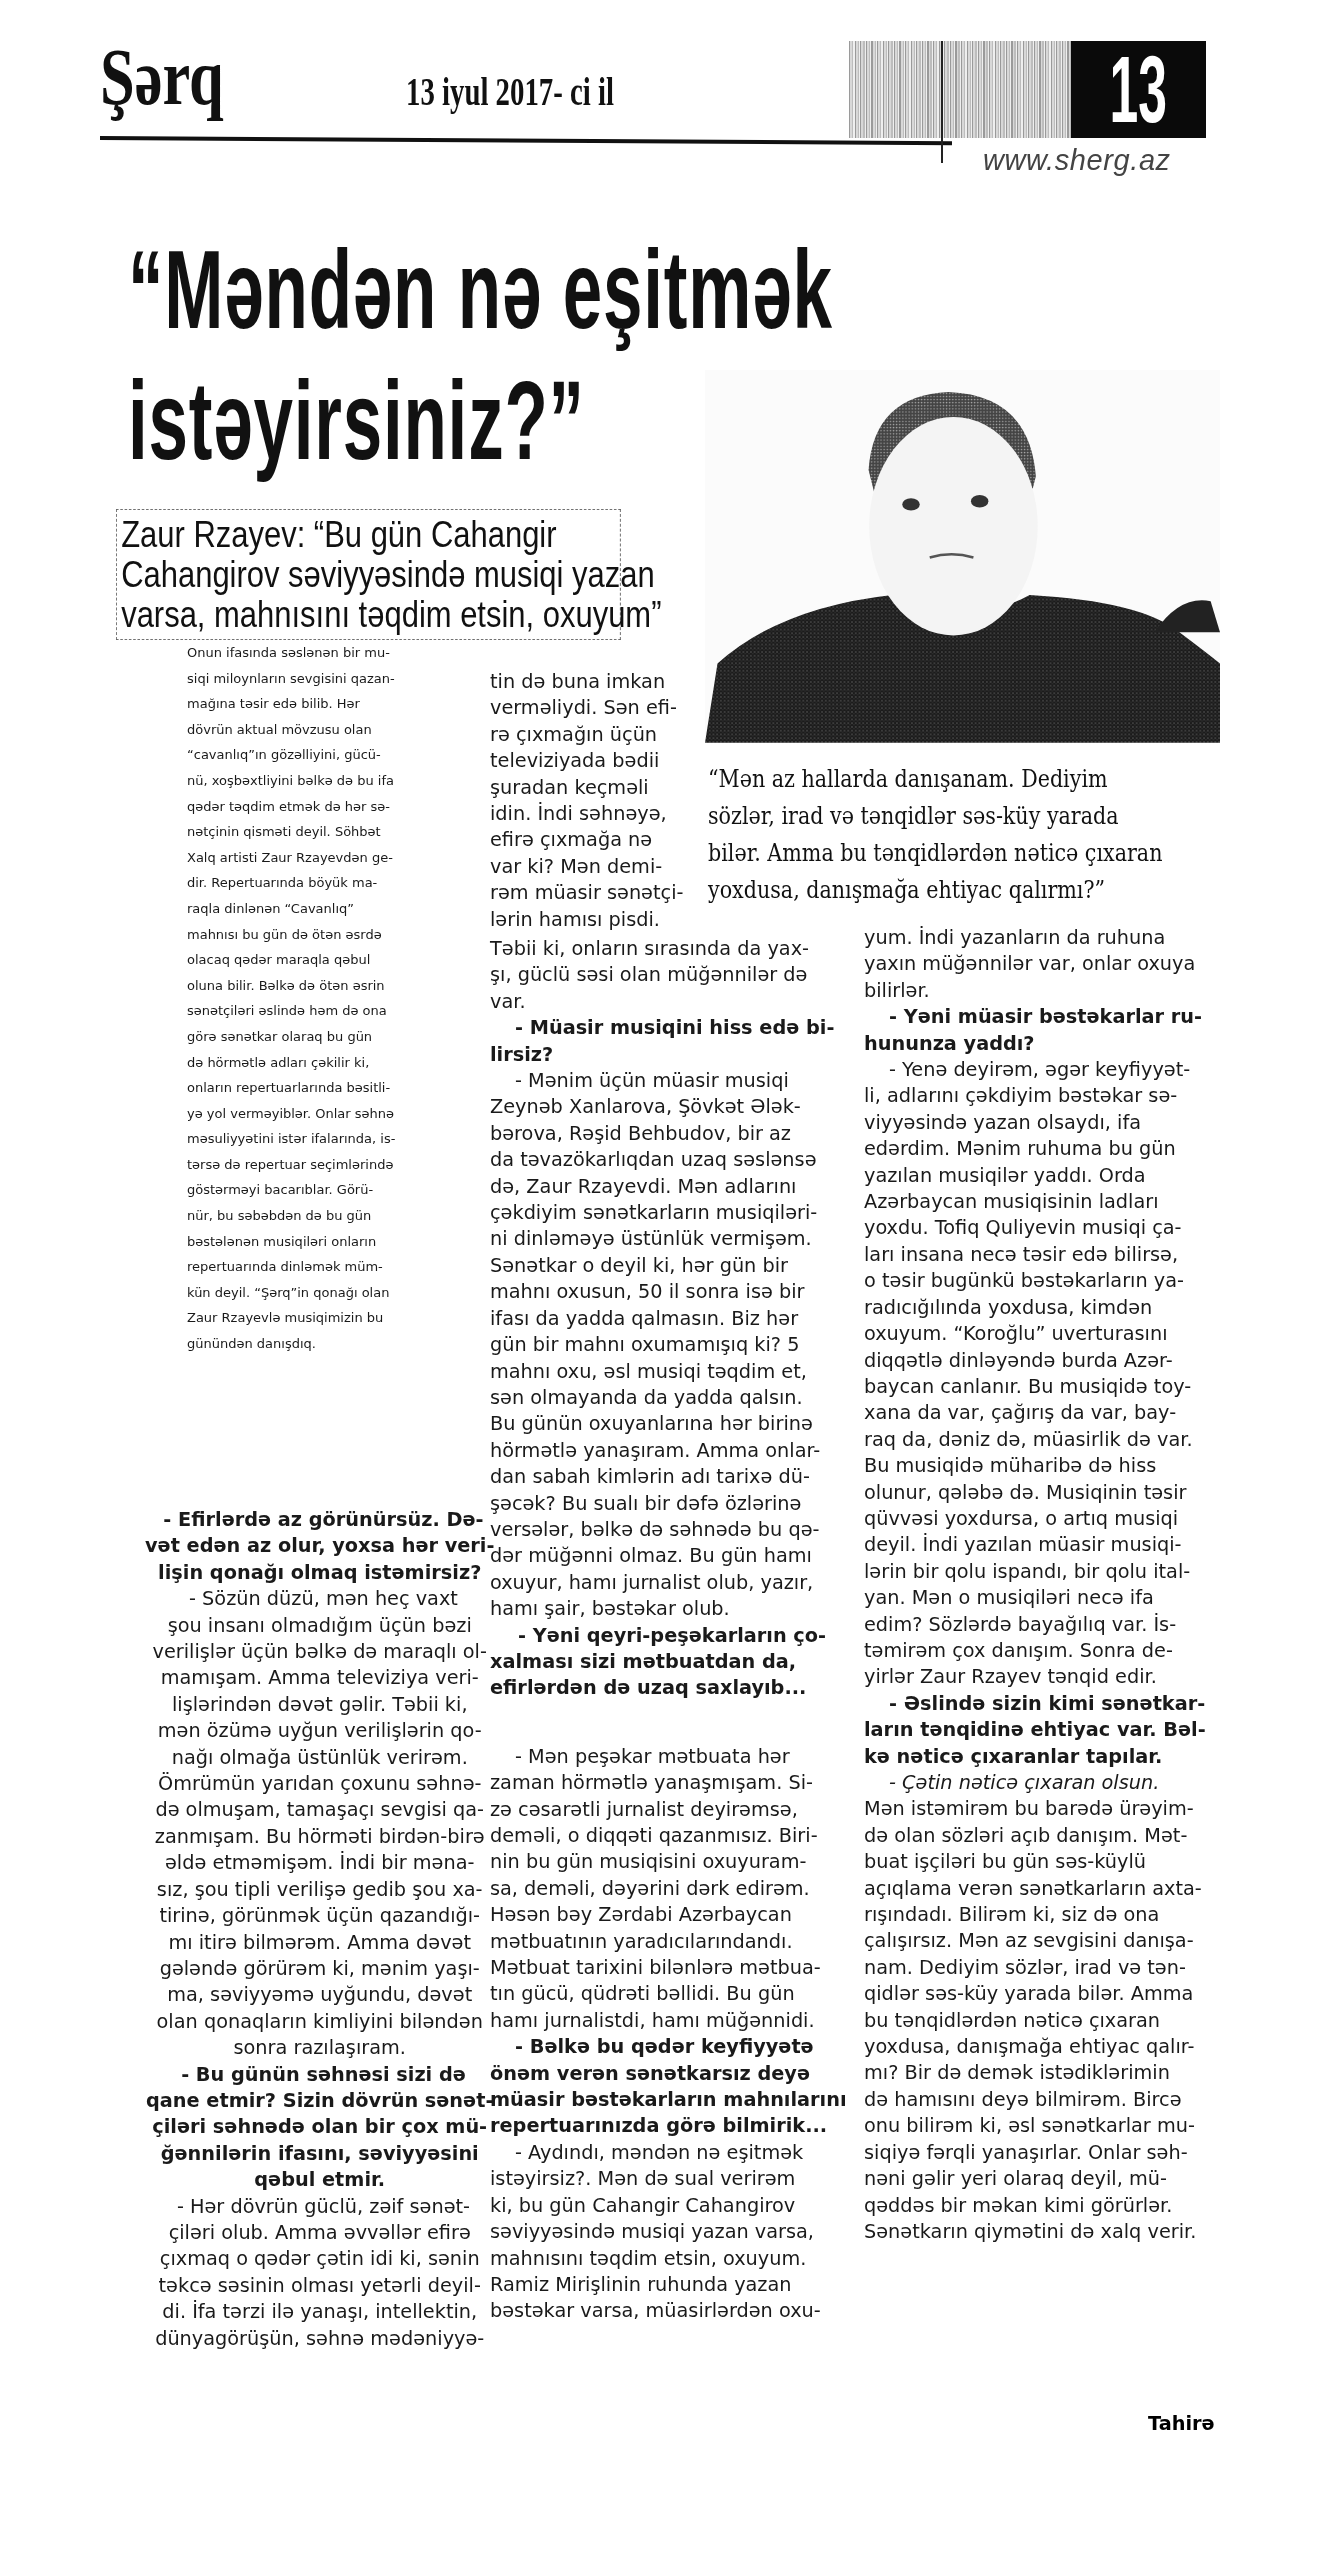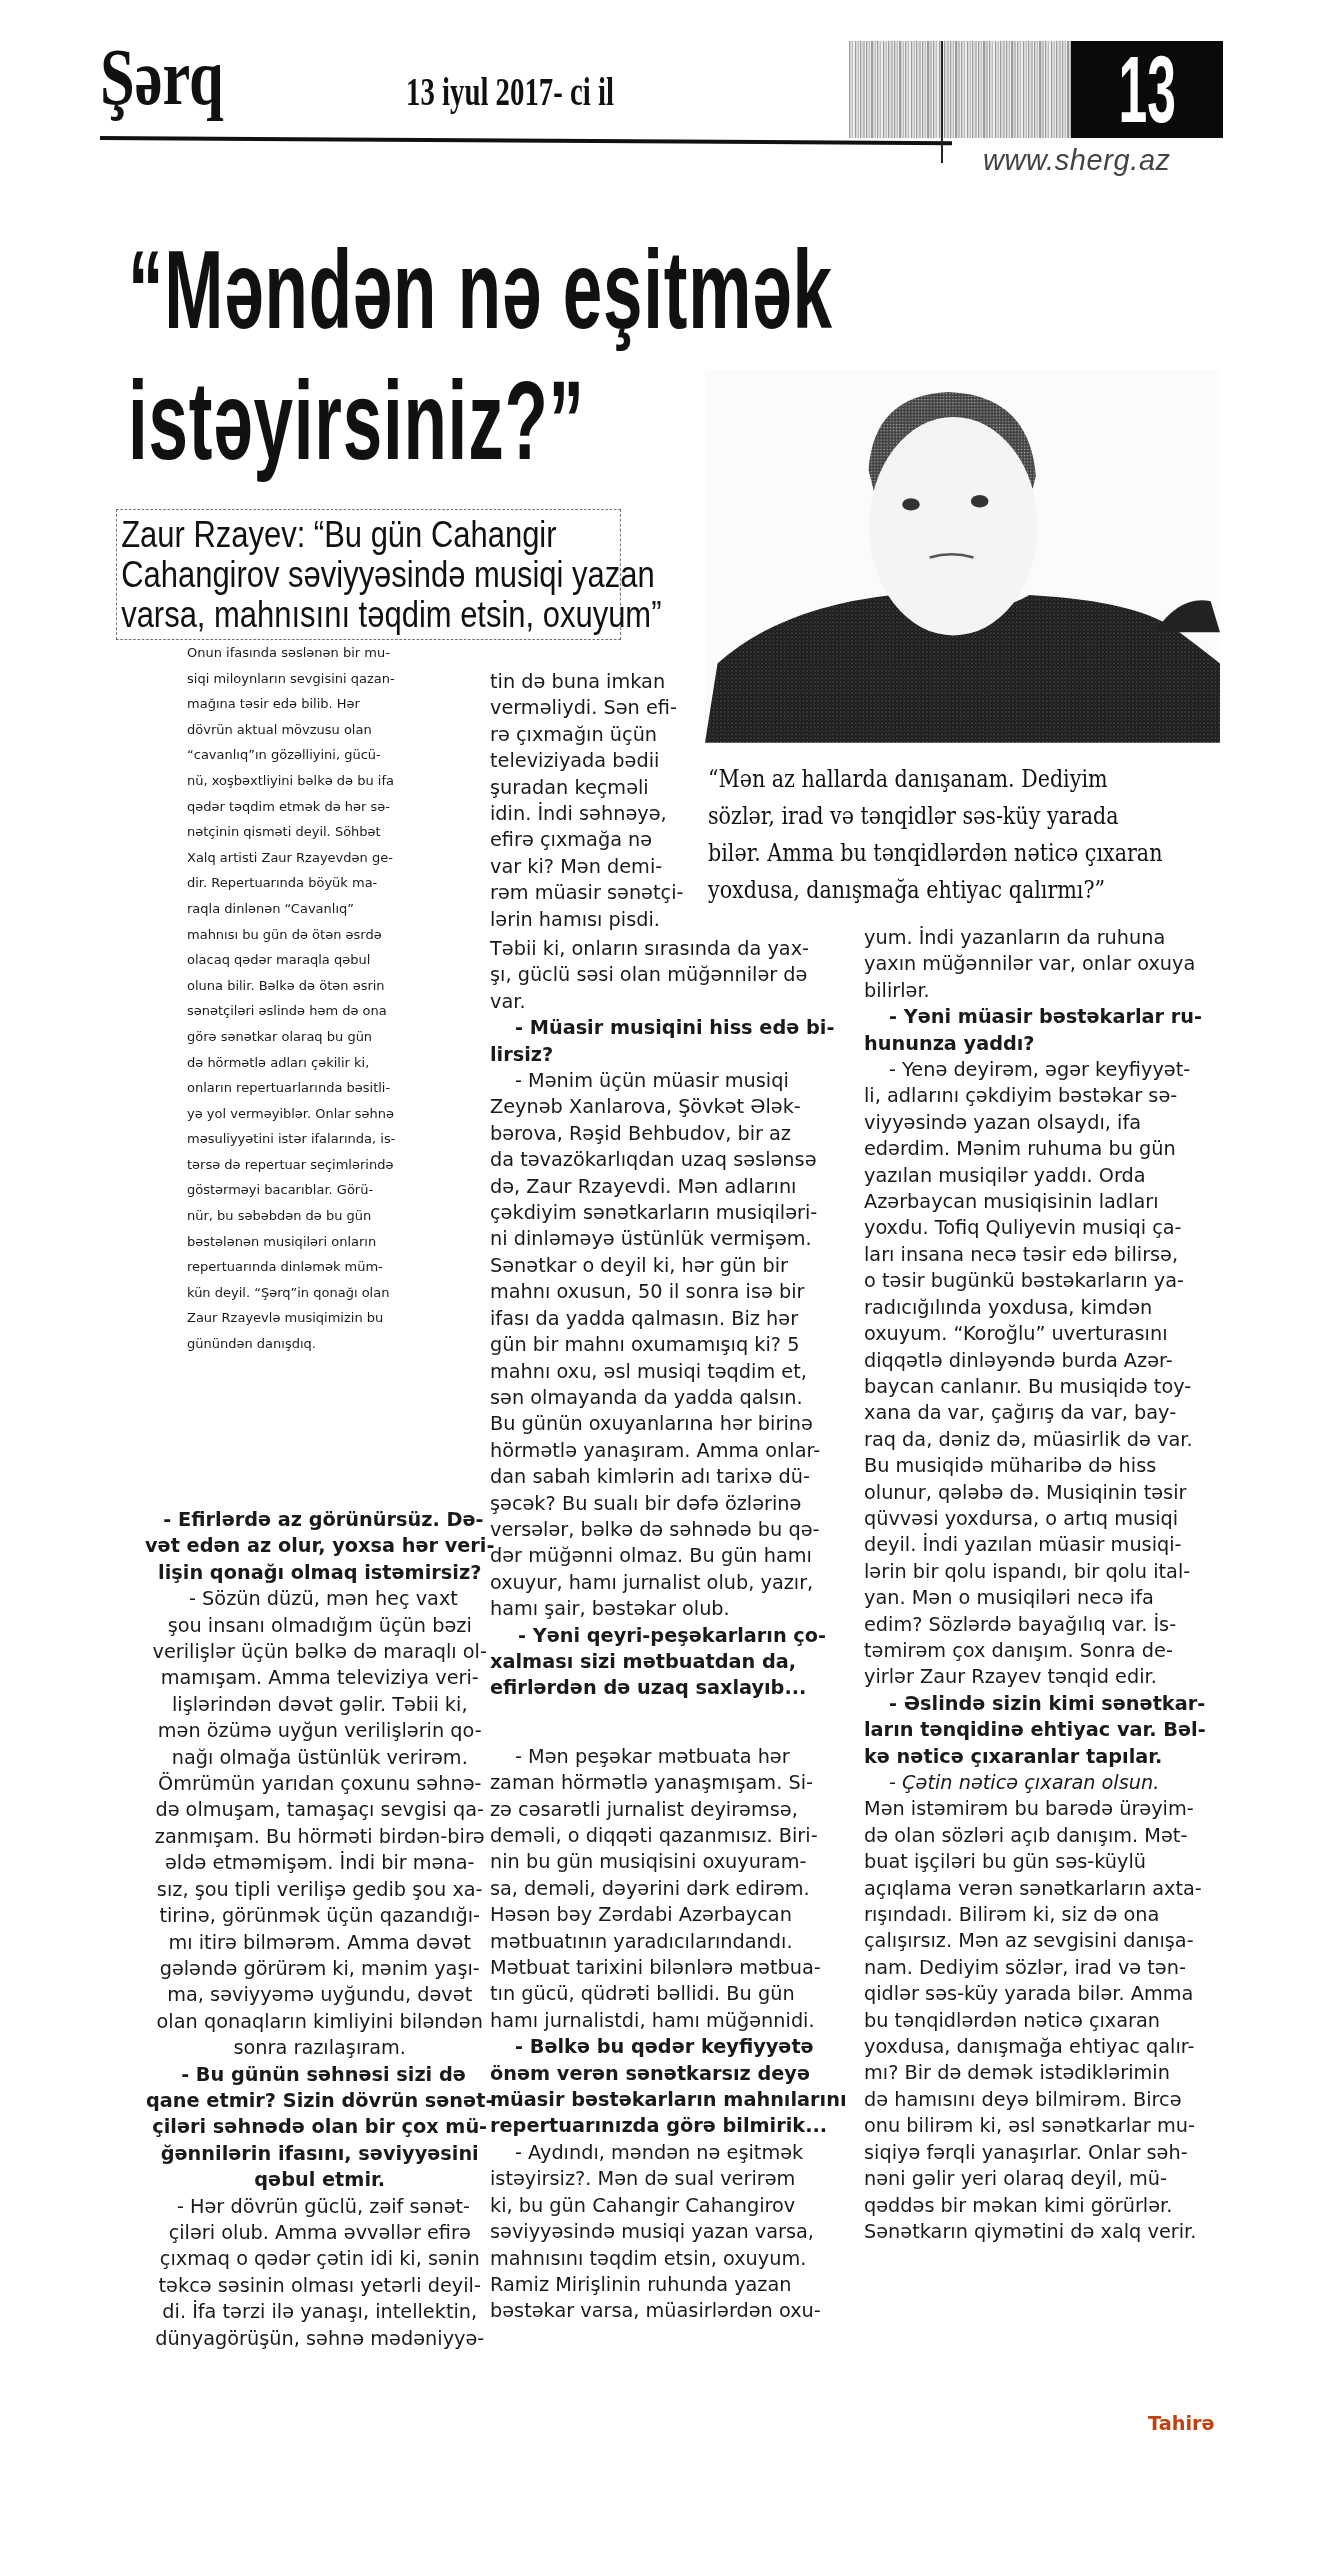--- a/index.html
+++ b/index.html
@@ -5,21 +5,21 @@
   html, body { margin: 0; padding: 0; background: #ffffff; }
   body { width: 1325px; height: 2576px; position: relative; overflow: hidden; color: #111; }
   .abs { position: absolute; }
 
   
   .brand { left: 100px; top: 37px; font-family: "Liberation Serif", serif; font-size: 80px; font-weight: bold; line-height: 1; transform: scaleX(0.78); transform-origin: left top; }
   .date { left: 406px; top: 72px; font-family: "Liberation Serif", serif; font-size: 40px; font-weight: bold; line-height: 1; transform: scaleX(0.72); transform-origin: left top; }
   .rule { left: 100px; top: 136px; width: 852px; height: 3.7px; background: #111; transform: rotate(0.35deg); transform-origin: left; }
   .shade { left: 849px; top: 41px; width: 222px; height: 97px; background: repeating-linear-gradient(90deg,#9a9a9a 0 1.2px,#d8d8d8 1.2px 3.1px,#bdbdbd 3.1px 4.4px,#efefef 4.4px 5.6px); }
   .vline { left: 941px; top: 41px; width: 1.9px; height: 122px; background: #222; }
-  .pagebox { left: 1071px; top: 41px; width: 152px; height: 97px; background: #0a0a0a; color: #fff; display: flex; align-items: center; justify-content: center; }
+  .pagebox { left: 1071px; top: 41px; width: 135px; height: 97px; background: #0a0a0a; color: #fff; display: flex; align-items: center; justify-content: center; }
   .pagebox span { font-family: "Liberation Sans", sans-serif; font-weight: bold; font-size: 94px; line-height: 1; transform: scaleX(0.55); }
   .site { left: 983px; top: 144px; font-family: "Liberation Sans", sans-serif; font-style: italic; font-size: 29px; color: #444; letter-spacing: 0.6px; }
 
   
   .headline { left: 128px; top: 225px; font-family: "Liberation Sans", sans-serif; font-weight: bold; font-size: 111px; line-height: 131px; transform: scaleX(0.64); transform-origin: left top; white-space: nowrap; letter-spacing: 1.2px; }
 
   
   .subhead { left: 116px; top: 509px; width: 574px; padding: 5px 6.2px 3.7px 5px; border: 1.2px dashed #666; font-family: "Liberation Sans", sans-serif; font-size: 36px; line-height: 40px; transform: scaleX(0.86); transform-origin: left top; }
   .subhead div { white-space: nowrap; }
 
@@ -33,21 +33,21 @@
   
   .col { font-family: "DejaVu Sans", sans-serif; font-size: 19.3px; line-height: 26.4px; color: #1a1a1a; }
   .col .ln { white-space: nowrap; }
   .col .b { font-weight: bold; }
   .col1 { left: 187px; top: 640px; }
   .col1-lower { left: 145px; top: 1507px; text-align: center; }
   .col2a { left: 490px; top: 642px; margin-top: 27px; }
   .col2b { left: 490px; top: 936px; }
   .col3 { left: 864px; top: 925px; }
 
-  .signature { left: 1148px; top: 2412px; font-family: "DejaVu Sans", sans-serif; font-weight: bold; font-size: 19.3px; color: #c2410c; }
+  .signature { left: 1148px; top: 2412px; font-family: "DejaVu Sans", sans-serif; font-weight: bold; font-size: 19.3px; color: #000000; }
 </style>
 </head>
 <body>
 
 <div class="abs brand">Şərq</div>
 <div class="abs date">13 iyul 2017- ci il</div>
 <div class="abs rule"></div>
 <div class="abs shade"></div>
 <div class="abs vline"></div>
 <div class="abs pagebox">

